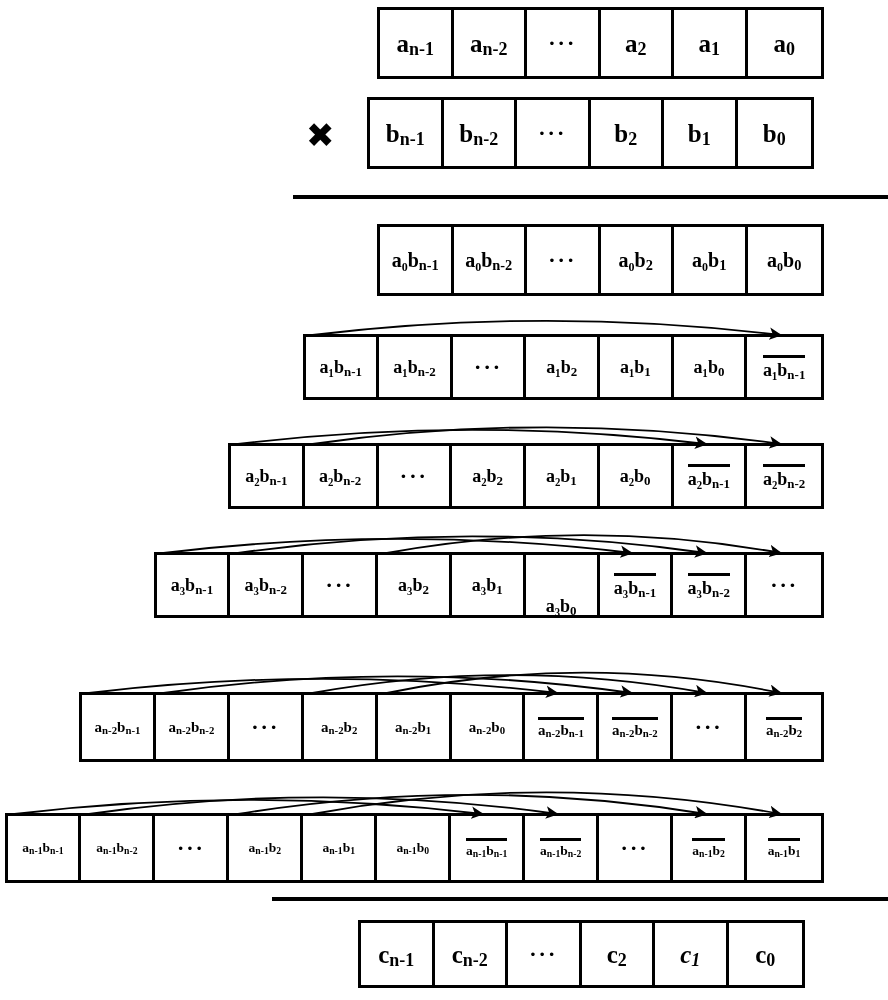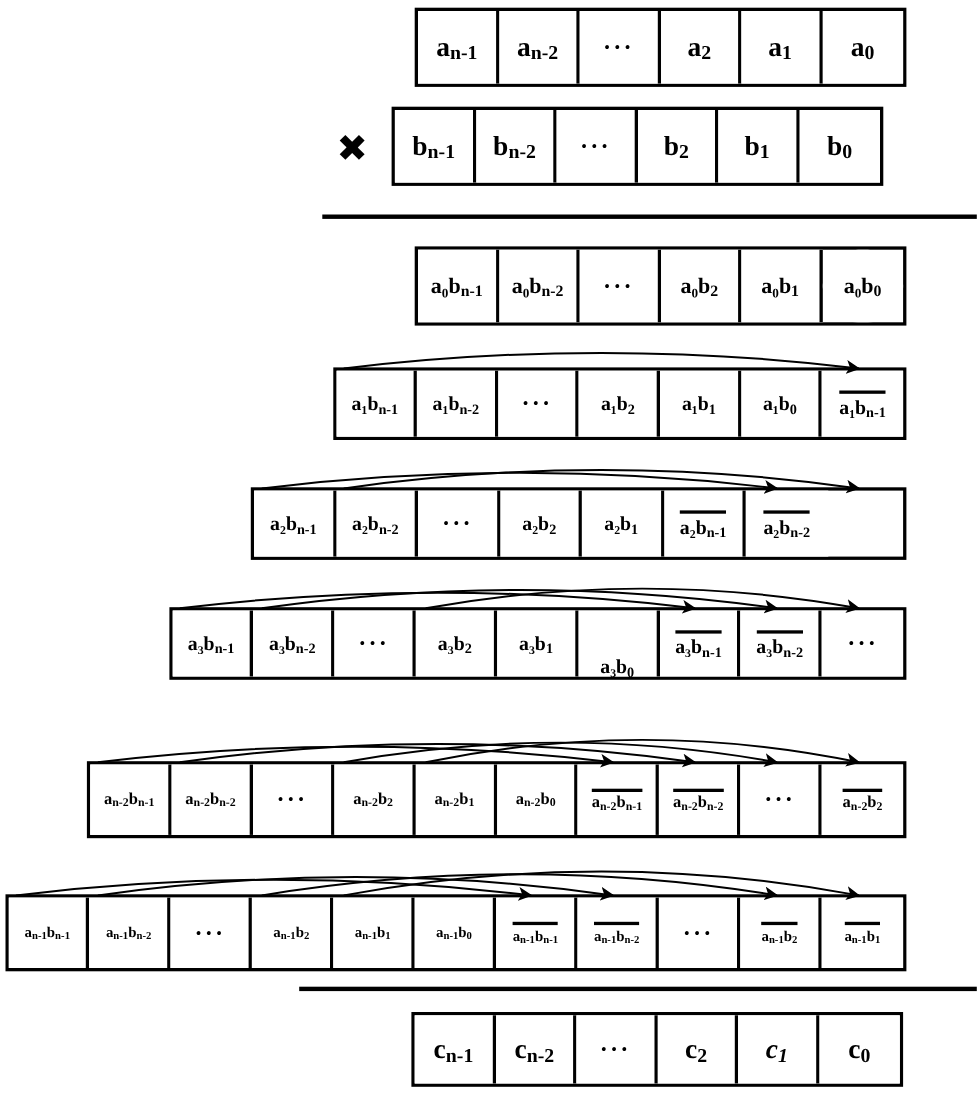--- a/index.html
+++ b/index.html
@@ -119,21 +119,21 @@
         <div class="cell" style="width: 74.5px;">
           <span class="term">a<sub>2</sub></span>
         </div>
         <div class="cell" style="width: 74.5px;">
           <span class="term">a<sub>1</sub></span>
         </div>
         <div class="cell" style="width: 74.5px;">
           <span class="term">a<sub>0</sub></span>
         </div>
       </div>
-      <div class="row sz-xl" style="left: 356px; top: 97px; width: 447px; height: 72px;">
+      <div class="row sz-xl" style="left: 367px; top: 97px; width: 447px; height: 72px;">
         <div class="cell" style="width: 74.5px;">
           <span class="term">b<sub>n-1</sub></span>
         </div>
         <div class="cell" style="width: 74.5px;">
           <span class="term">b<sub>n-2</sub></span>
         </div>
         <div class="cell dots" style="width: 74.5px;">
           <span class="term">···</span>
         </div>
         <div class="cell" style="width: 74.5px;">
@@ -198,20 +198,23 @@
         </div>
         <div class="cell dots" style="width: 74.5px;">
           <span class="term">···</span>
         </div>
         <div class="cell" style="width: 74.5px;">
           <span class="term">a₂b<sub>2</sub></span>
         </div>
         <div class="cell" style="width: 74.5px;">
           <span class="term">a₂b<sub>1</sub></span>
         </div>
+        <div class="cell" style="width: 74.5px;">
+          <span class="term">a₂b<sub>0</sub></span>
+        </div>
         <div class="cell bar" style="width: 74.5px;">
           <span class="term">a₂b<sub>n-1</sub></span>
         </div>
         <div class="cell bar" style="width: 74.5px;">
           <span class="term">a₂b<sub>n-2</sub></span>
         </div>
       </div>
       <div class="row sz-md" style="left: 153.5px; top: 552px; width: 670.5px; height: 66px;">
         <div class="cell" style="width: 74.5px;">
           <span class="term">a₃b<sub>n-1</sub></span>
@@ -301,21 +304,21 @@
         <div class="cell dots" style="width: 74.5px;">
           <span class="term">···</span>
         </div>
         <div class="cell bar" style="width: 74.5px;">
           <span class="term">a<sub>n-1</sub>b<sub>2</sub></span>
         </div>
         <div class="cell bar" style="width: 74.5px;">
           <span class="term">a<sub>n-1</sub>b<sub>1</sub></span>
         </div>
       </div>
-      <div class="row sz-xl" style="left: 374px; top: 920px; width: 447px; height: 68px;">
+      <div class="row sz-xl" style="left: 358px; top: 920px; width: 447px; height: 68px;">
         <div class="cell" style="width: 74.5px;">
           <span class="term">c<sub>n-1</sub></span>
         </div>
         <div class="cell" style="width: 74.5px;">
           <span class="term">c<sub>n-2</sub></span>
         </div>
         <div class="cell dots" style="width: 74.5px;">
           <span class="term">···</span>
         </div>
         <div class="cell" style="width: 74.5px;">

